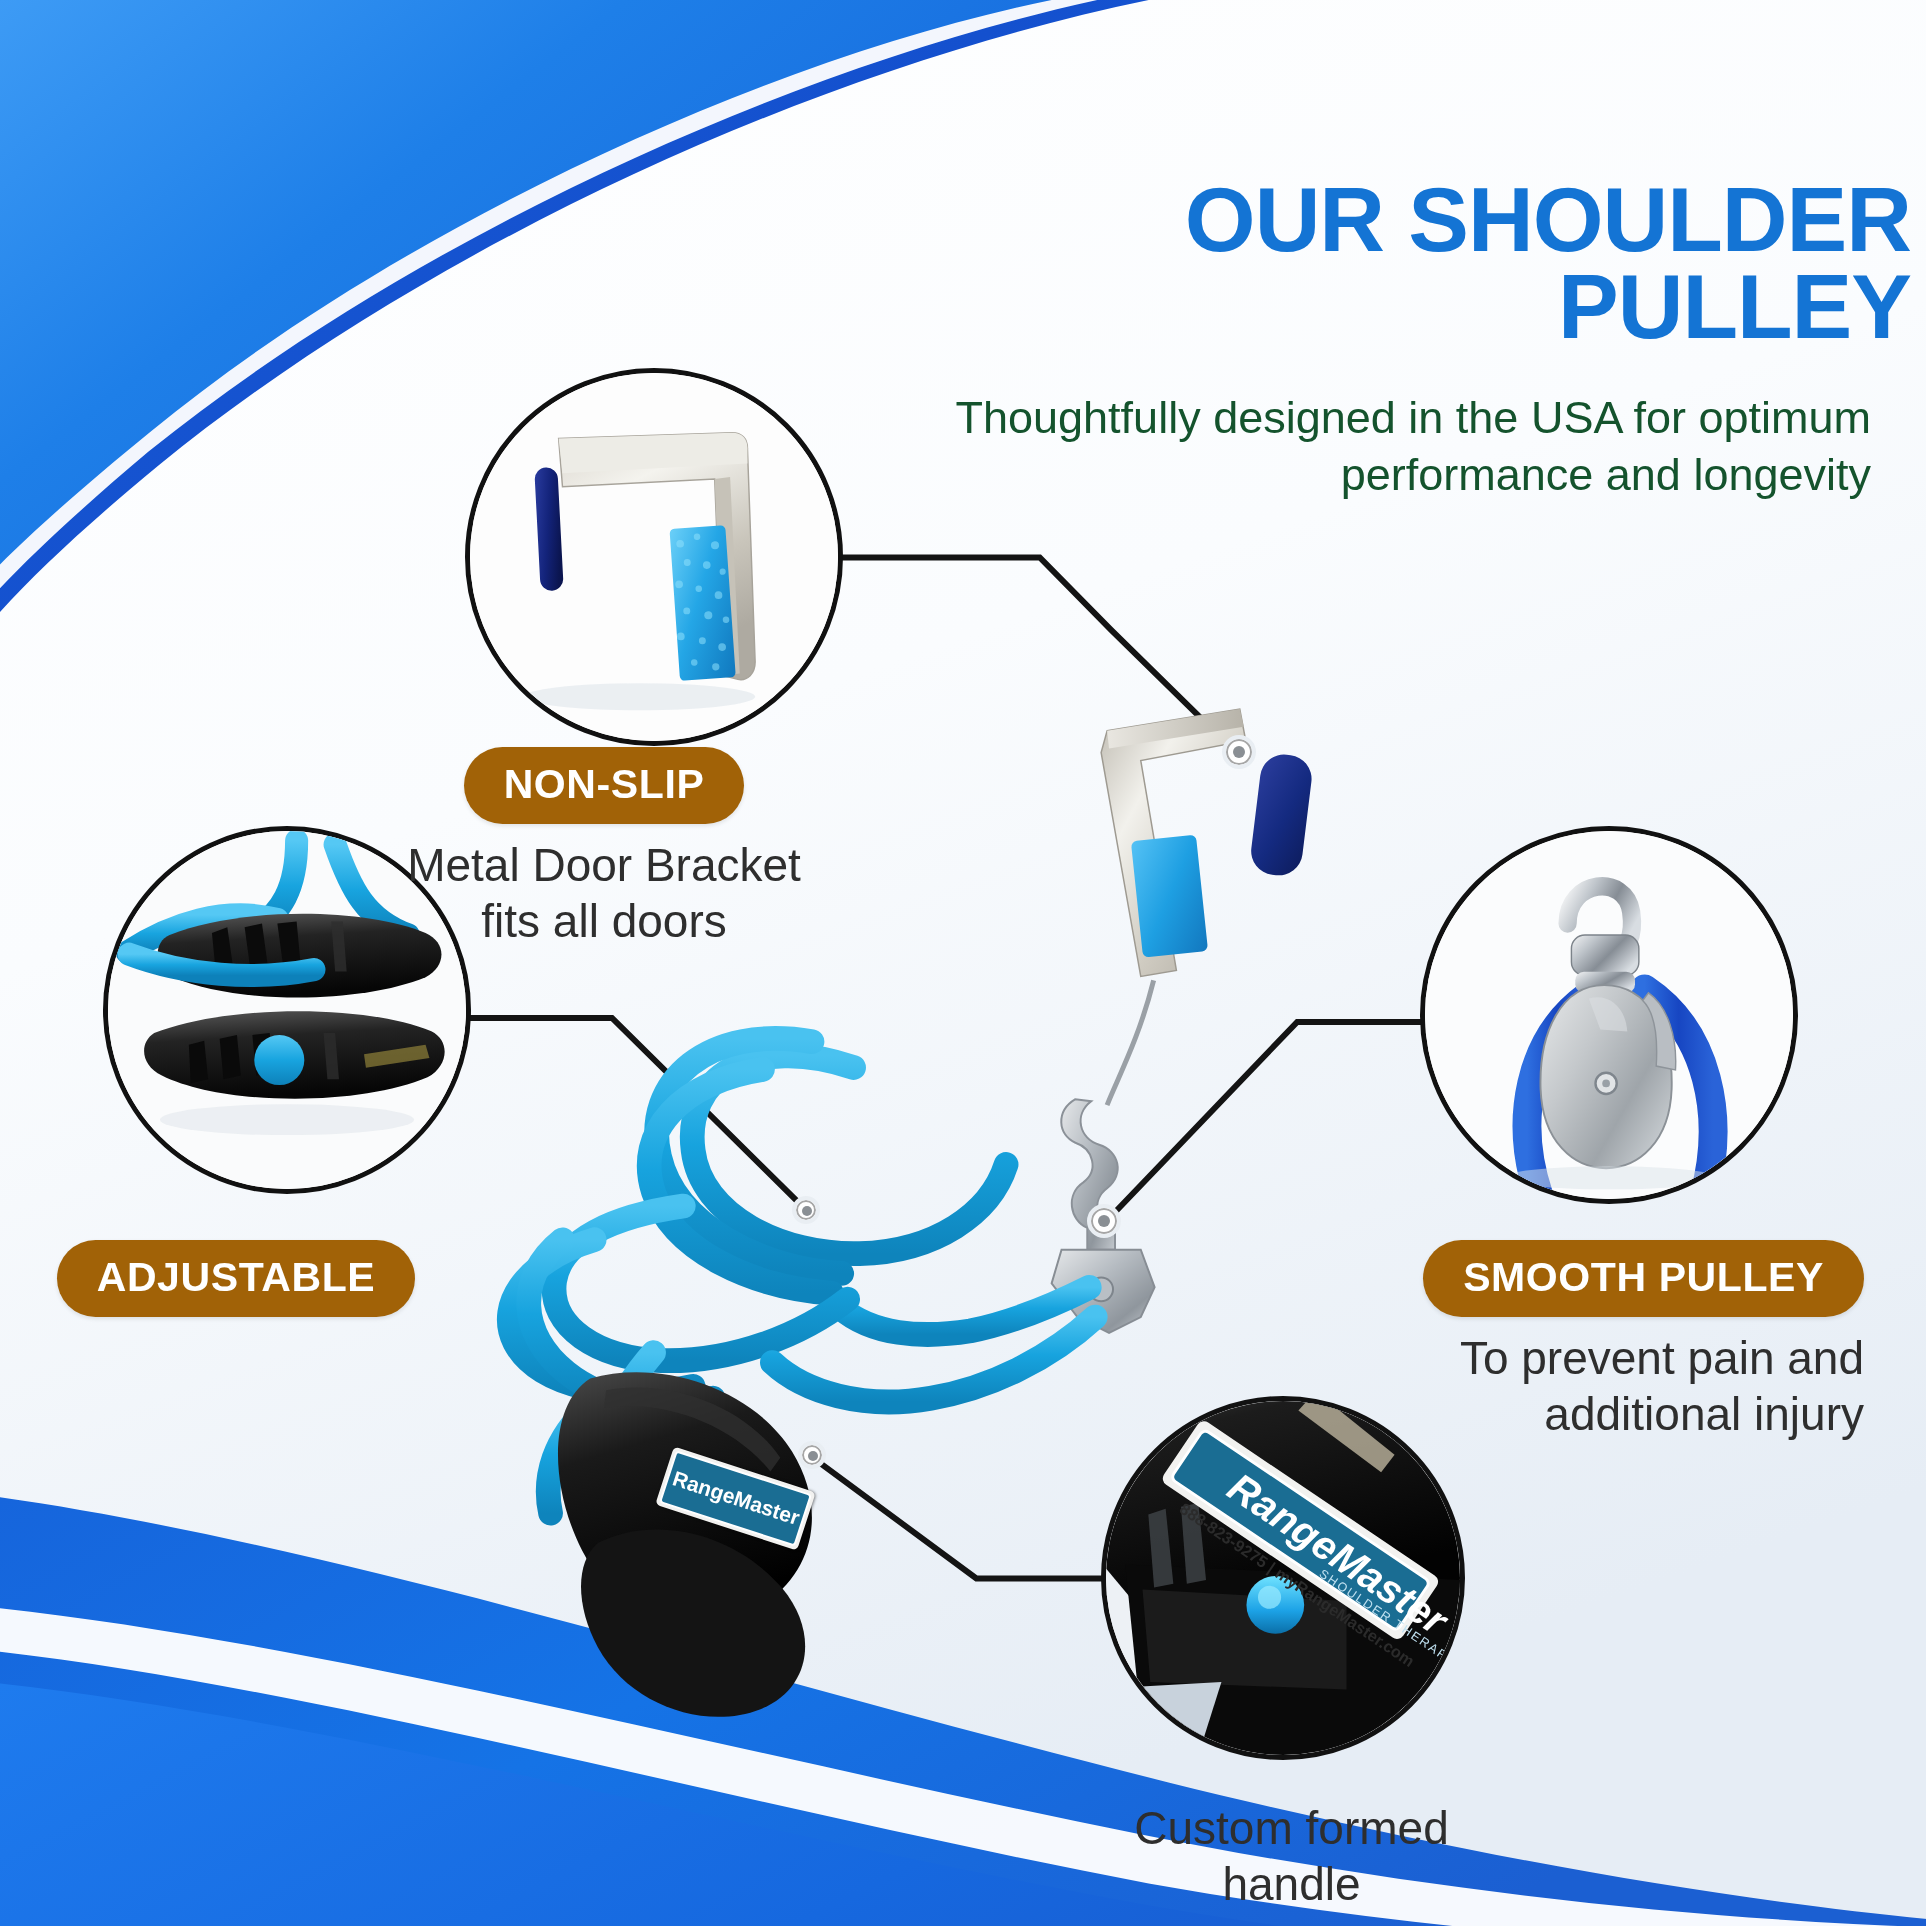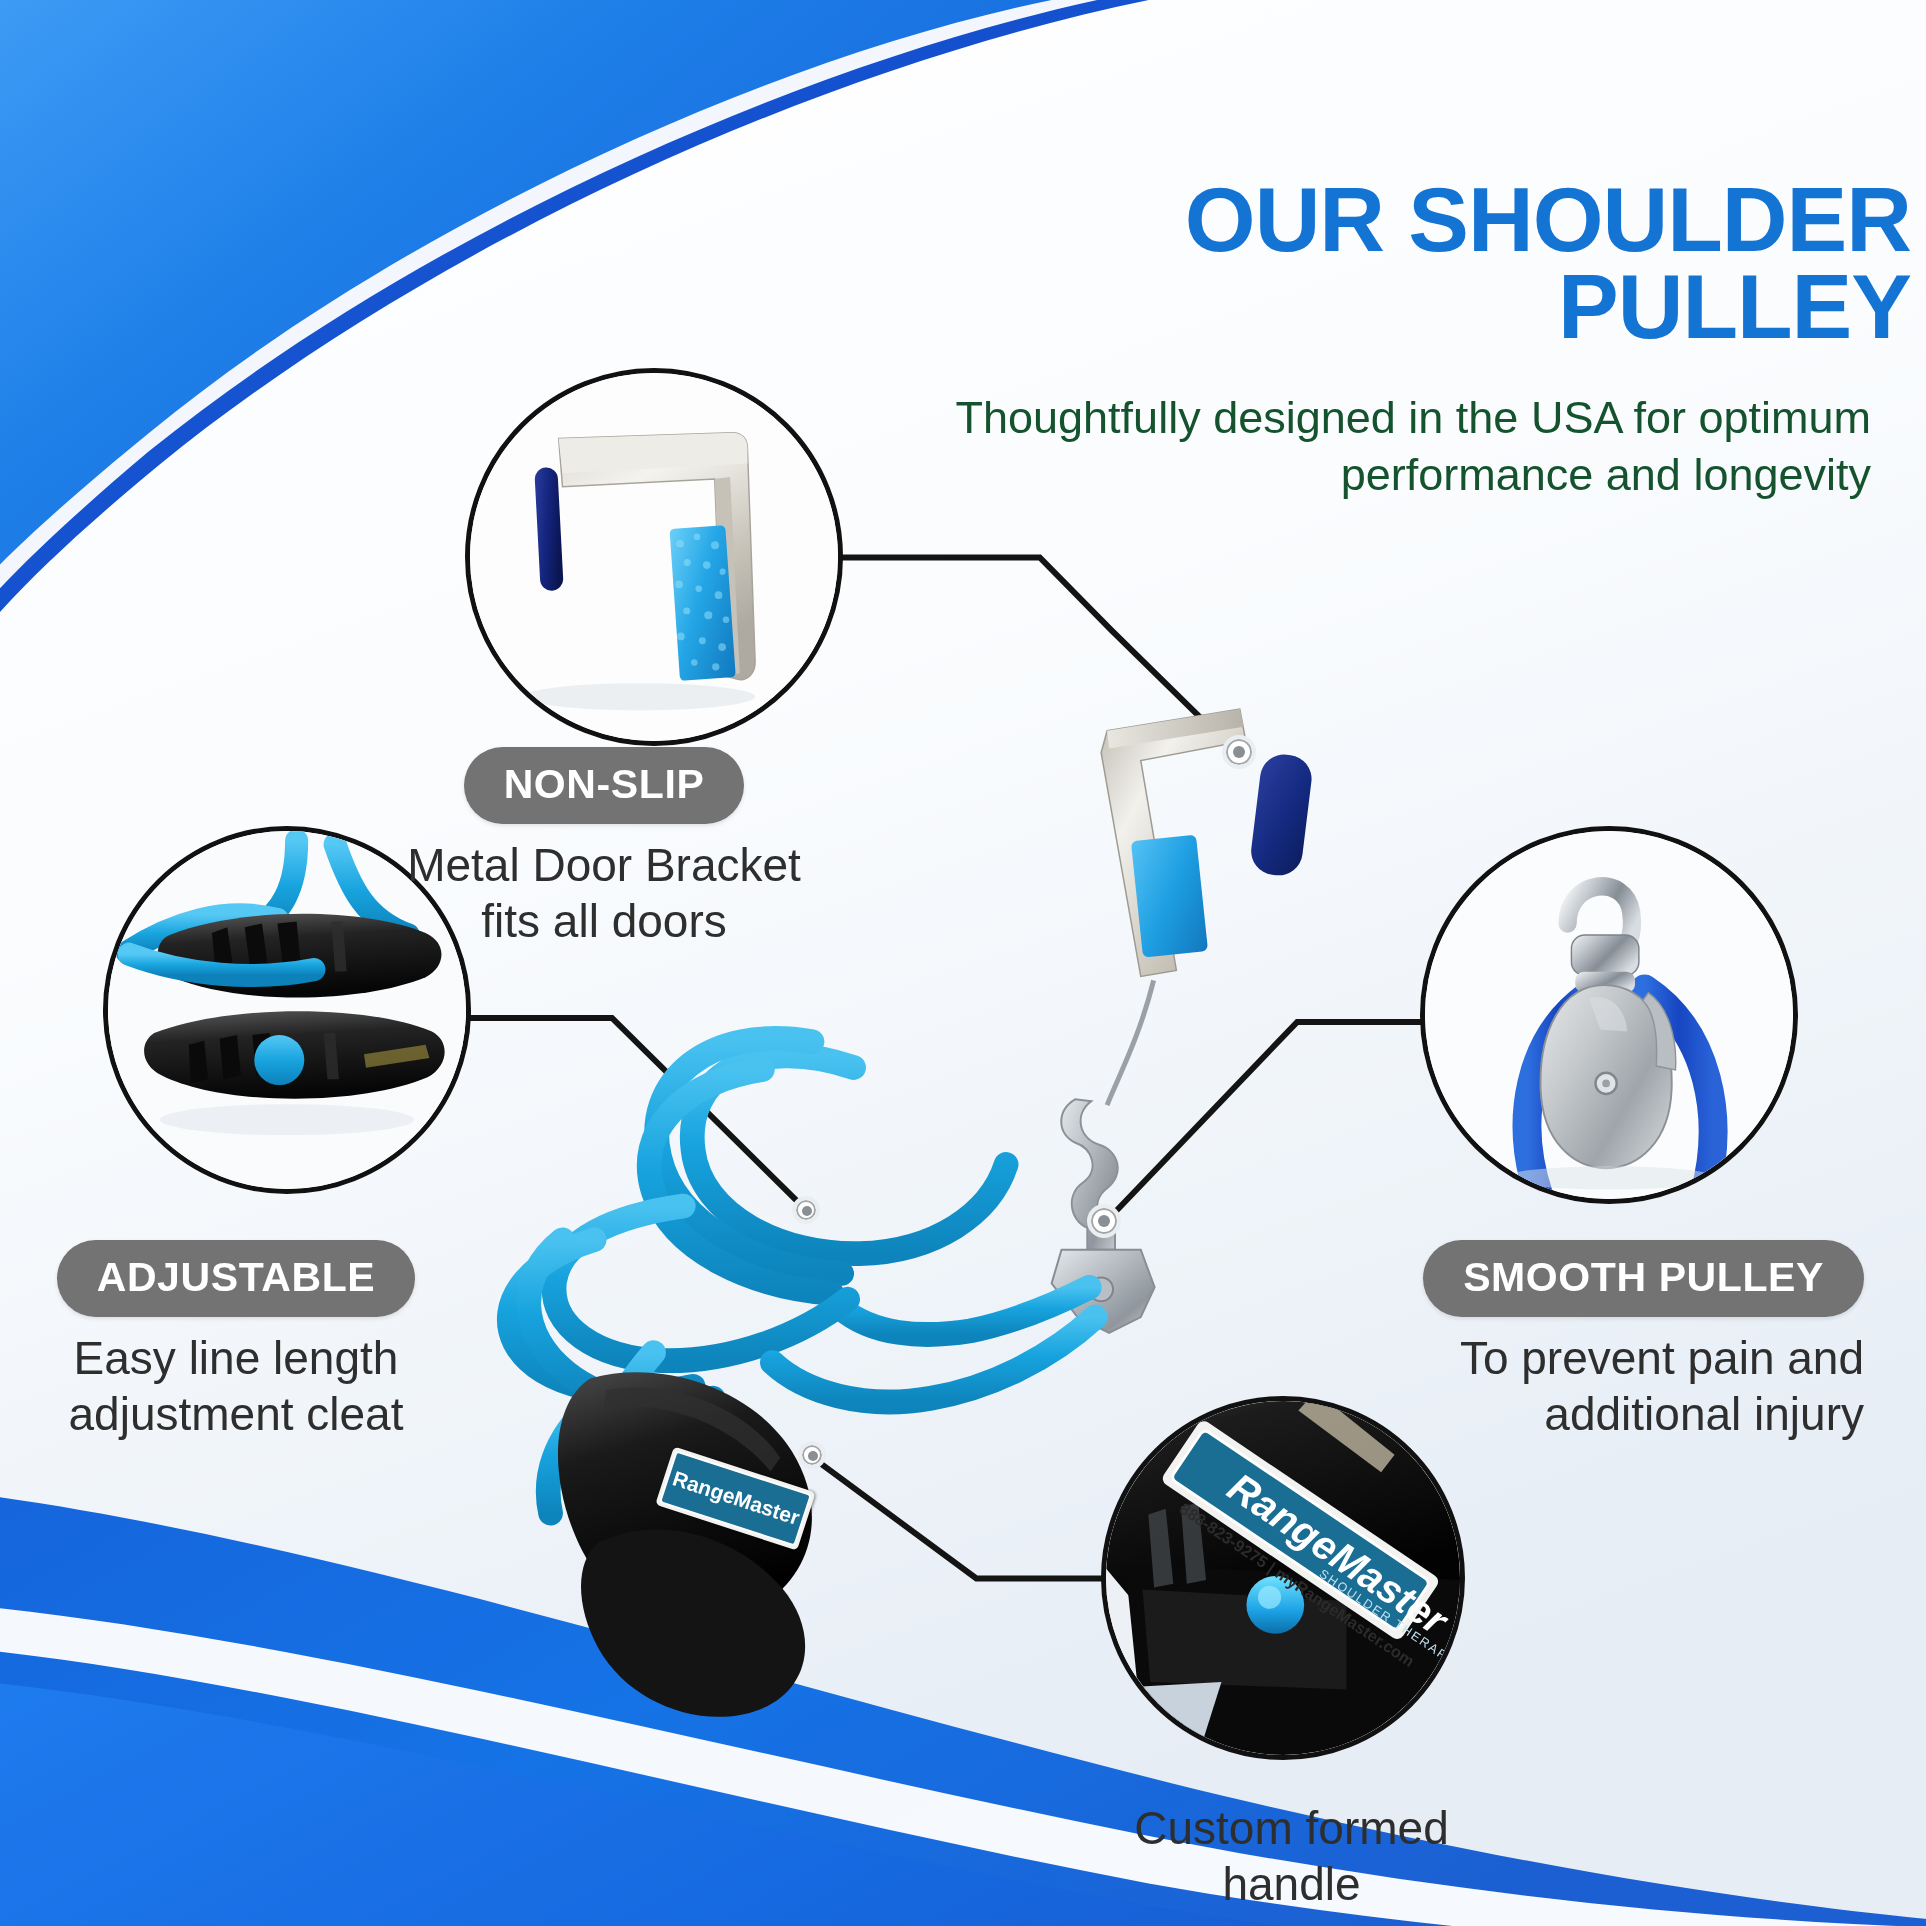--- a/index.html
+++ b/index.html
@@ -32,21 +32,21 @@
     line-height:1.28;
     color:#14532d;
     font-weight:400;
     max-width:950px;
   }
 
   
   .callout{ position:absolute; text-align:center; }
   .pill{
     display:inline-block;
-    background:#737373;
+    background:#a16207;
     color:#ffffff;
     font-weight:bold;
     font-size:41px;
     letter-spacing:0.6px;
     padding:14px 40px 16px 40px;
     border-radius:40px;
     white-space:nowrap;
     box-shadow:0 2px 4px rgba(0,0,0,0.10);
   }
   .cap{
@@ -469,22 +469,20 @@
   </div>
 
   <div class="callout" id="callout-nonslip">
     <div class="pill">NON-SLIP</div>
     <div class="cap">Metal Door Bracket
 fits all doors</div>
   </div>
 
   <div class="callout" id="callout-adjust">
     <div class="pill">ADJUSTABLE</div>
-    <div class="cap">Easy line length
-adjustment cleat</div>
   </div>
 
   <div class="callout" id="callout-pulley">
     <div class="pill">SMOOTH PULLEY</div>
     <div class="cap">To prevent pain and
 additional injury</div>
   </div>
 
   <div class="callout" id="callout-grip">
     <div class="cap">Custom formed

